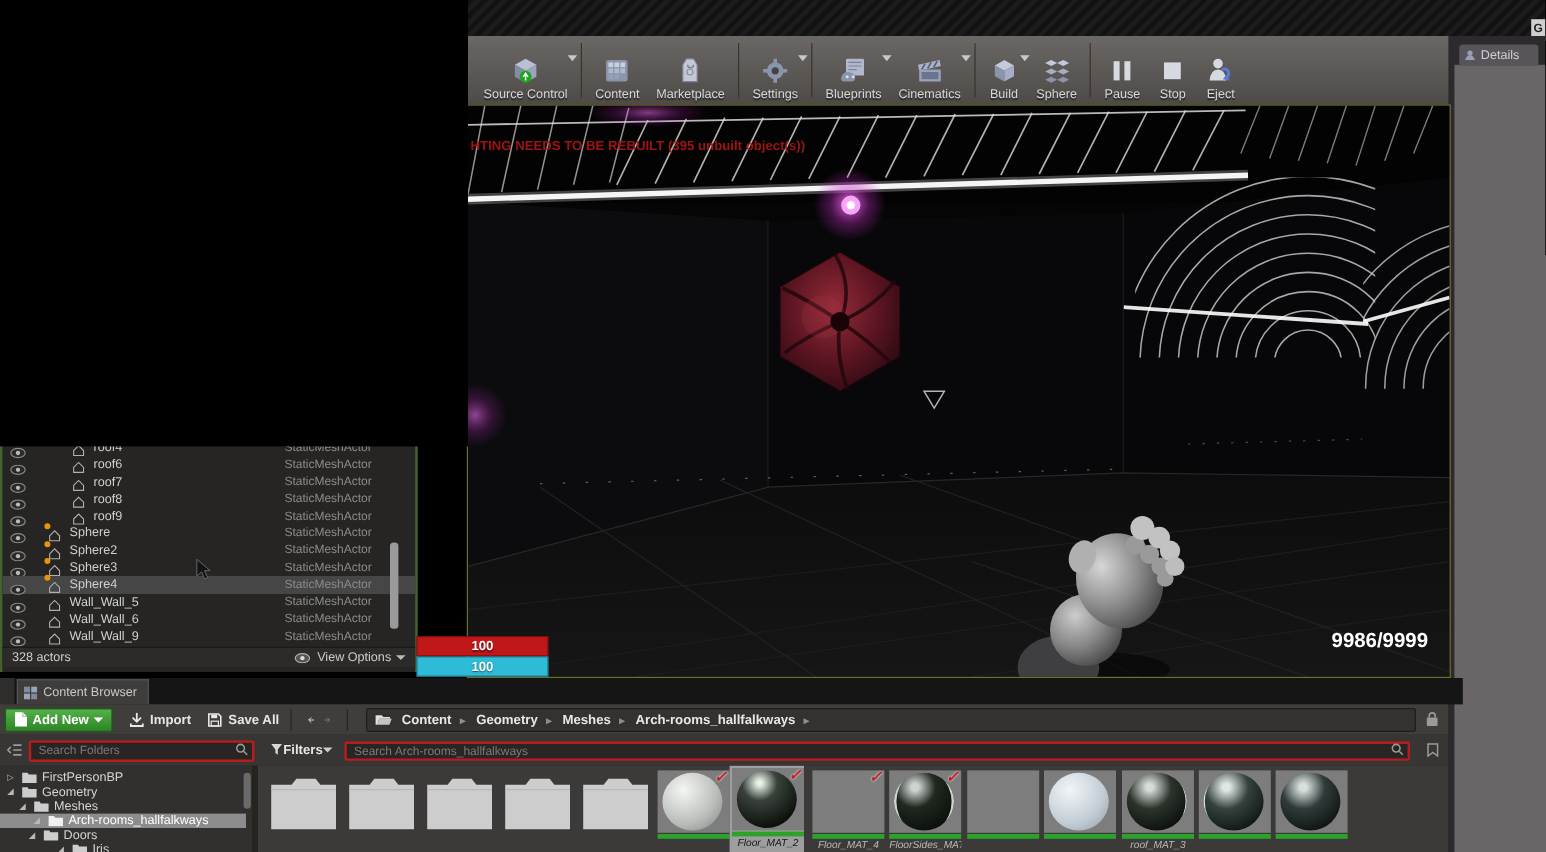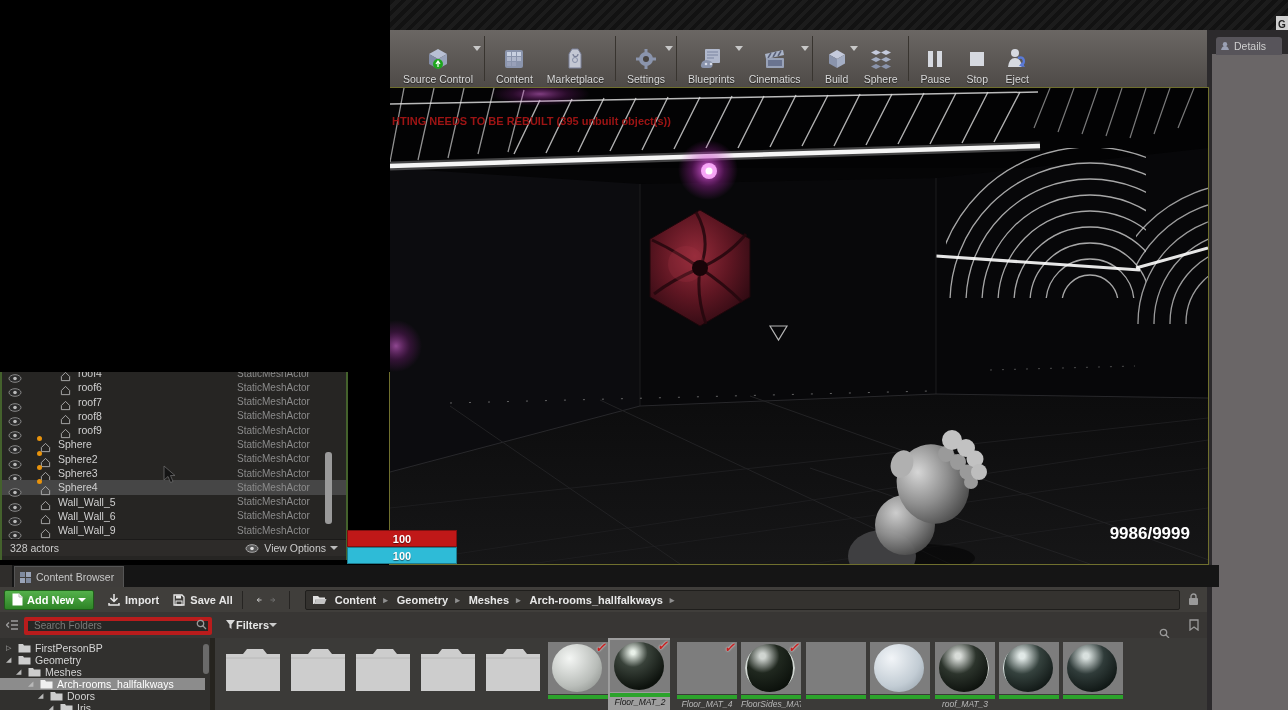--- a/index.html
+++ b/index.html
@@ -72,21 +72,21 @@
   .addnew .caret{width:0;height:0;border-left:4px solid transparent;border-right:4px solid transparent;border-top:4px solid #fff;}
   .cb-txtbtn{display:flex;align-items:center;gap:5px;color:#e6e6e6;font-weight:bold;font-size:11px;margin-left:14px;}
   .cb-vsep{width:1px;height:18px;background:#262422;margin:0 9px;}
   .nav-arrow{font-size:13px;font-weight:bold;padding:0 4px;}
   .crumbbar{height:20px;background:#34322f;border:1px solid #1f1e1c;border-radius:2px;
     display:flex;align-items:center;flex:1;margin-left:6px;margin-right:8px;padding:0 6px;gap:2px;}
   .crumb{color:#e8e8e8;font-size:11px;font-weight:bold;display:flex;align-items:center;}
   .crumb::after{content:"\25B8";color:#8f8f8f;font-size:9px;margin:0 7px;}
   .cb-filterrow{position:absolute;left:0;top:47px;width:100%;height:26px;background:#383634;
     display:flex;align-items:center;padding:0 6px;}
-  .search{height:18px;background:#272624;border:4px solid #b91c1c;border-radius:2px;
+  .search{height:18px;background:#272624;border:2px solid #b91c1c;border-radius:2px;
     color:#cfcfcf;font-size:10px;padding:0 18px 0 6px;outline:none;}
   .search::placeholder{color:#7a7a78;}
   .filters{display:flex;align-items:center;gap:0;color:#e6e6e6;font-weight:bold;font-size:11px;margin:0 10px 0 14px;}
   .filters .caret{width:0;height:0;border-left:4px solid transparent;border-right:4px solid transparent;border-top:4px solid #ccc;}
   .cb-body{position:absolute;left:0;top:73px;width:100%;height:72px;}
   .tree{position:absolute;left:0;top:0;width:210px;height:72px;background:#31302e;overflow:hidden;}
   .tree-row{position:absolute;height:12px;display:flex;align-items:center;gap:4px;color:#d4d4d4;font-size:10.5px;white-space:nowrap;}
   .tree-row.sel{background:#8c8c8c;width:205px;color:#fff;}
   .tw{font-size:7px;color:#b8b8b8;width:8px;display:inline-block;}
   .tw.exp::before{content:"\25E2";}
@@ -598,20 +598,21 @@
         </svg>
       </span>
       <div class="filters">
         <svg width="10" height="10" viewBox="0 0 10 10">
           <path d="M0 0 H9 L5.5 4.5 V9 L3.5 7.5 V4.5 Z" fill="#d8d8d8"></path>
         </svg>
         <span>Filters</span>
         <span class="caret"></span>
       </div>
       <span style="position:relative;display:inline-block;flex:1;margin-right:26px;">
+        <input class="search" style="width: 100%; height: 16px;" placeholder="Search Arch-rooms_hallfalkways">
         <svg width="11" height="11" viewBox="0 0 11 11" style="position:absolute;right:5px;top:3px">
           <circle cx="4.5" cy="4.5" r="3.2" fill="none" stroke="#999" stroke-width="1.3"></circle>
             <path d="M7 7 L10 10" stroke="#999" stroke-width="1.3"></path>
         </svg>
       </span>
       <svg width="10" height="12" viewBox="0 0 10 12" style="position:absolute;right:8px;top:7px">
         <path d="M1 1 H9 V11 L5 8 L1 11 Z" fill="none" stroke="#9a9a9a" stroke-width="1.3"></path>
       </svg>
     </div>
 
@@ -639,21 +640,21 @@
             </svg>
           <span>Meshes</span>
         </div>
         <div class="tree-row sel" style="left:0;top:40px;padding-left:28px">
           <span class="tw exp"></span>
           <svg width="13" height="10" viewBox="0 0 13 10">
               <path d="M0.5 1 H5 L6 2.5 H12.5 V9.5 H0.5 Z" fill="#f0f0f0"></path>
             </svg>
           <span>Arch-rooms_hallfalkways</span>
         </div>
-        <div class="tree-row" style="left:0;top:52px;padding-left:38px">
+        <div class="tree-row" style="left:0;top:52px;padding-left:24px">
           <span class="tw exp"></span>
           <svg width="13" height="10" viewBox="0 0 13 10">
               <path d="M0.5 1 H5 L6 2.5 H12.5 V9.5 H0.5 Z" fill="#cdcdcd"></path>
             </svg>
           <span>Doors</span>
         </div>
         <div class="tree-row" style="left:0;top:64px;padding-left:48px">
           <span class="tw exp"></span>
           <svg width="13" height="10" viewBox="0 0 13 10">
               <path d="M0.5 1 H5 L6 2.5 H12.5 V9.5 H0.5 Z" fill="#cdcdcd"></path>

